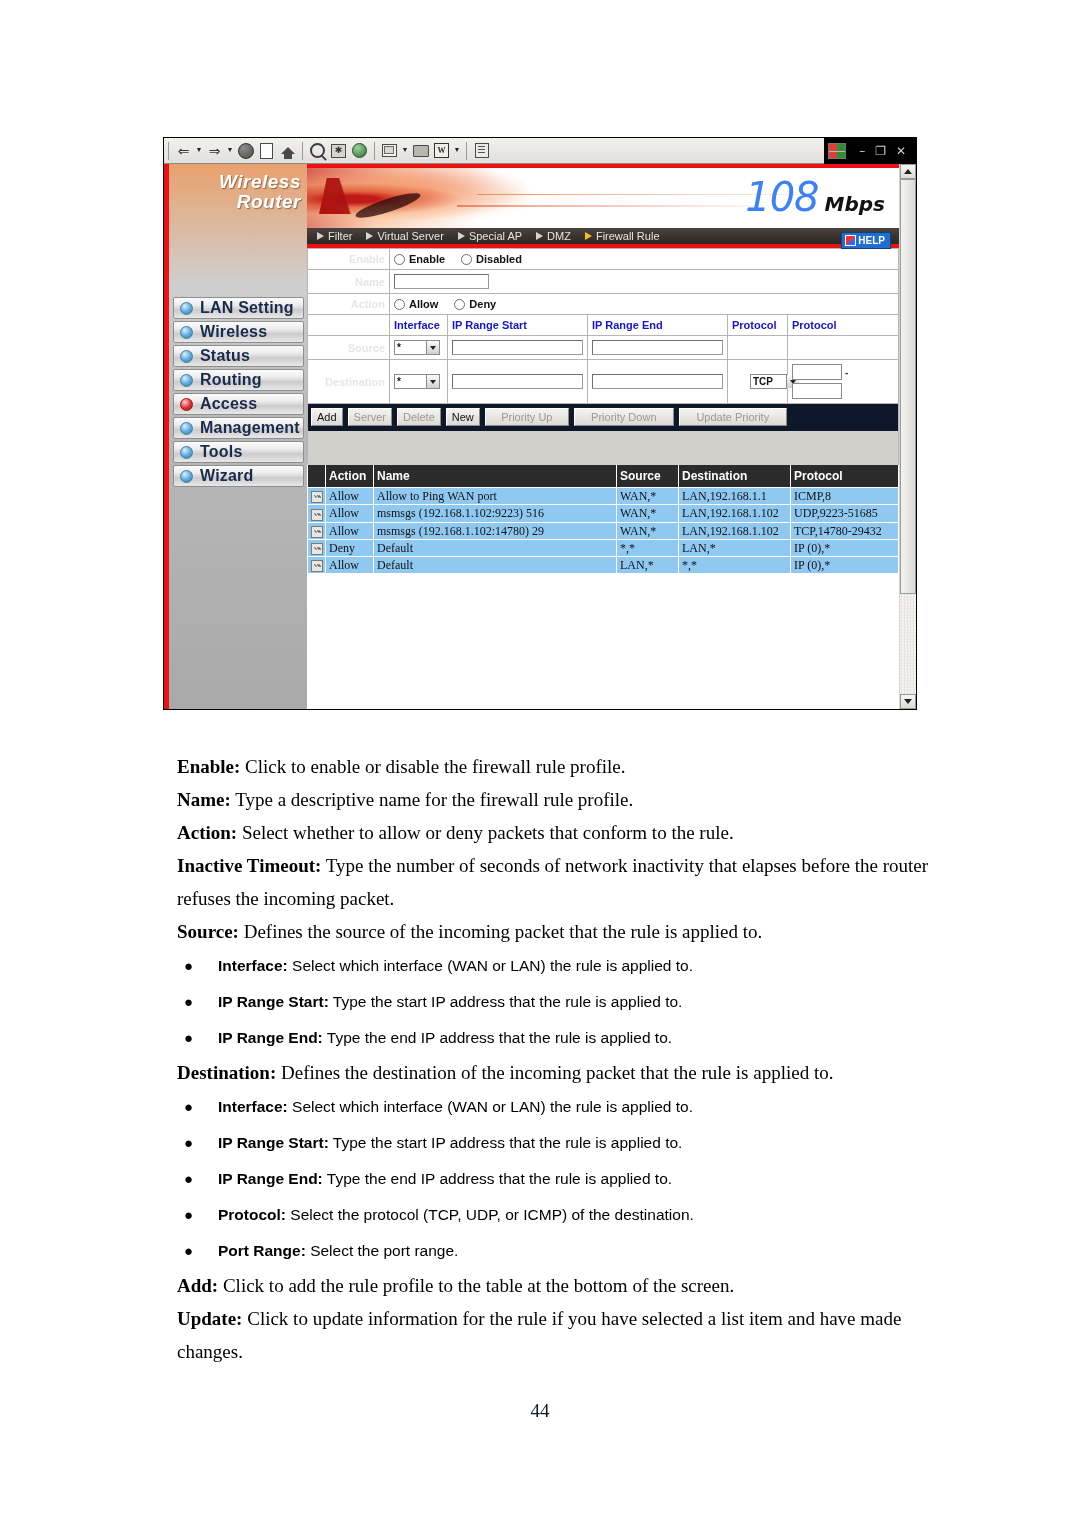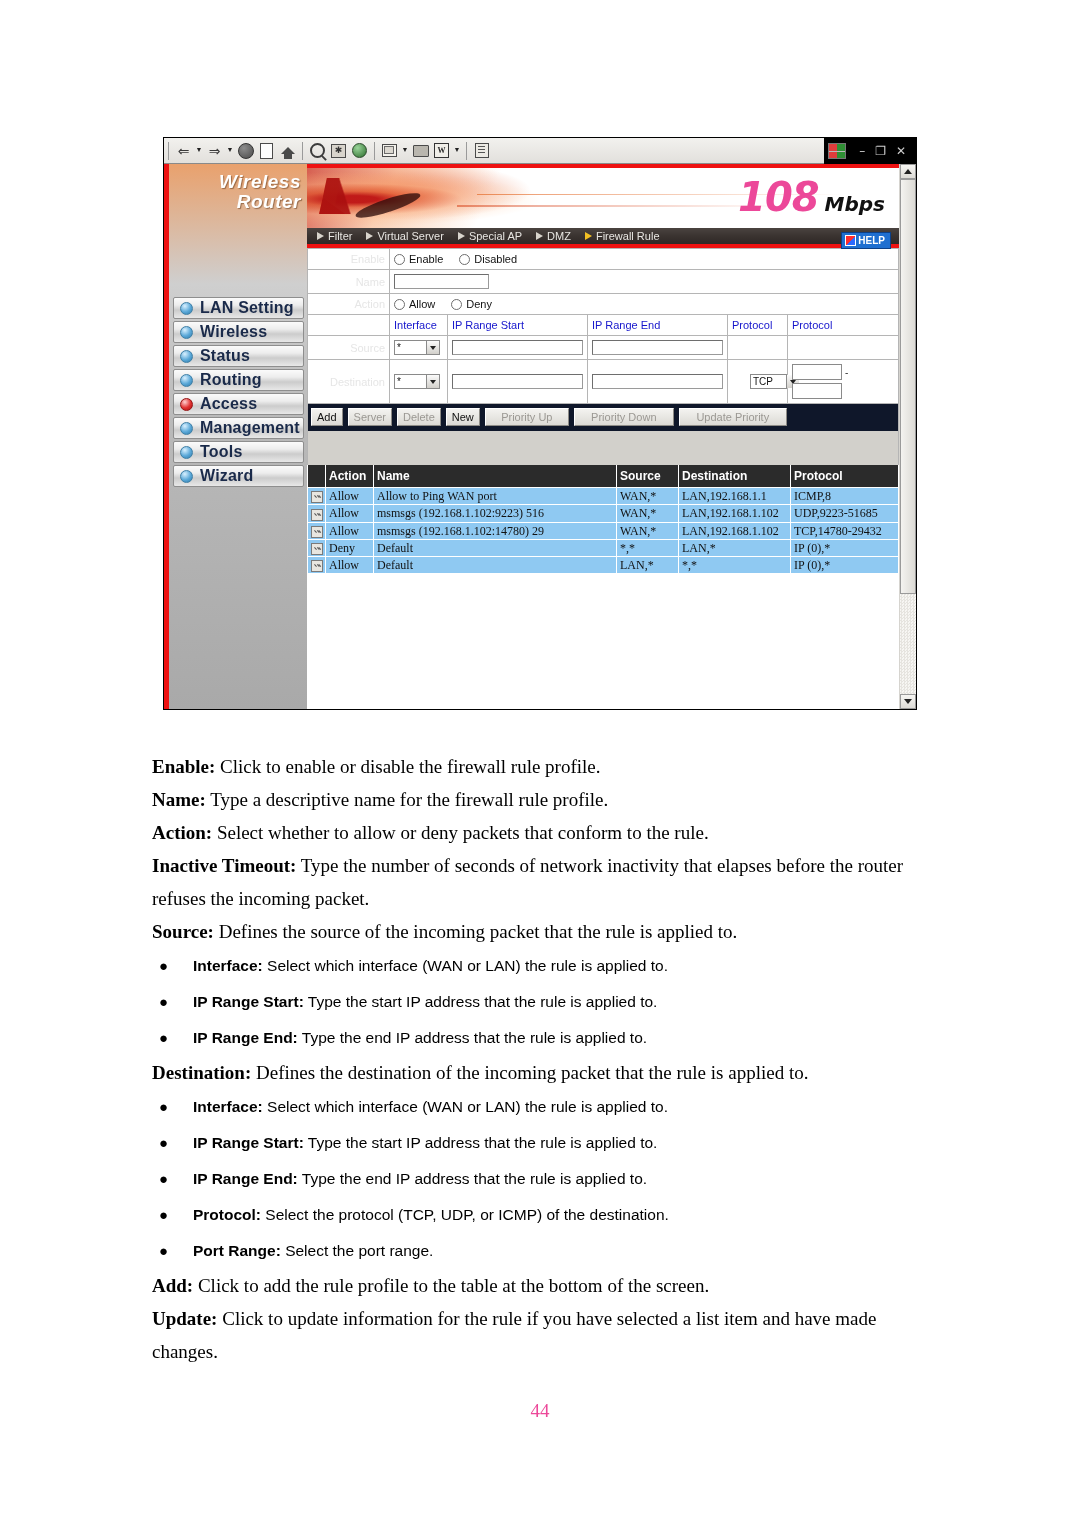--- a/index.html
+++ b/index.html
@@ -182,22 +182,22 @@
   .banner-streak2{
     position:absolute;left:150px;top:62%;width:55%;height:2px;
     background:linear-gradient(90deg,rgba(215,70,30,.55),rgba(255,255,255,0));
   }
   .banner-logo{
     position:absolute;right:14px;top:10px;
     display:flex;align-items:baseline;
     font-family:"DejaVu Sans",sans-serif;
   }
   .bl-108{
-    font-size:40px;font-weight:bold;font-style:italic;
-    color:#ec4899;letter-spacing:-1px;line-height:38px;
+    font-size:40px;font-weight:normal;font-style:italic;
+    color:#3b82f6;letter-spacing:-1px;line-height:38px;
   }
   .bl-mbps{
     font-size:20px;font-weight:bold;font-style:italic;color:#111;
     margin-left:6px;line-height:20px;
   }
 
   .navbar{
     height:20px;
     background:linear-gradient(180deg,#4a4340 0%,#3a3330 50%,#2e2826 100%);
     border-bottom:4px solid #ee1111;
@@ -239,20 +239,21 @@
     font-family:"Liberation Sans",sans-serif;font-size:11px;
     table-layout:fixed;
   }
   table.form td{
     border:1px solid #b5b5b5;
     padding:4px 4px;
     vertical-align:middle;
     background:#fff;
     height:20px;
     box-sizing:border-box;
+    font-weight:bold;
   }
   td.lbl{
     background:#2b2b2b;color:#e6e6e6;
     text-align:right;width:82px;
     font-size:11px;padding-right:5px;
     border-color:#2b2b2b;
   }
   .radio-row{display:flex;align-items:center;gap:4px;}
   .radio{
     width:9px;height:9px;border-radius:50%;
@@ -364,21 +365,21 @@
   .sb-btn .up{width:0;height:0;border-left:4px solid transparent;border-right:4px solid transparent;border-bottom:5px solid #222;}
   .sb-btn .dn{width:0;height:0;border-left:4px solid transparent;border-right:4px solid transparent;border-top:5px solid #222;}
   .sb-track{flex:1;background:repeating-conic-gradient(#e6e4df 0% 25%,#f7f6f3 0% 50%) 0 0/3px 3px;}
   .sb-thumb{
     height:415px;background:linear-gradient(90deg,#f4f3f0,#dcdad5);
     border:1px solid #9a9a9a;box-sizing:border-box;
   }
 
   
   .prose{
-    position:absolute;left:152px;top:750px;width:760px;
+    position:absolute;left:177px;top:750px;width:760px;
     font-family:"Liberation Serif",serif;
     font-size:19px;line-height:33px;color:#000;
   }
   .prose p{margin:0 0 0 0;}
   .prose b{font-weight:bold;}
 
   .bullets{margin:0;padding:0;list-style:none;}
   .bullets li{
     display:flex;align-items:baseline;
     font-family:"Liberation Sans",sans-serif;
@@ -389,21 +390,21 @@
     flex:0 0 auto;width:34px;
     font-size:15px;line-height:36px;color:#000;
     text-align:left;padding-left:4px;
   }
   .bullets li .bt{font-weight:bold;}
 
   .pagenum{
     position:absolute;left:0;right:0;top:1400px;
     text-align:center;
     font-family:"Liberation Serif",serif;
-    font-size:19px;color:#ec4899;
+    font-size:19px;color:#0f172a;
   }
 </style>
 </head>
 <body>
 
 <div class="figure">
 
   <div class="toolbar">
     <div class="tb-sep"></div>
     <div class="tb-ico">

